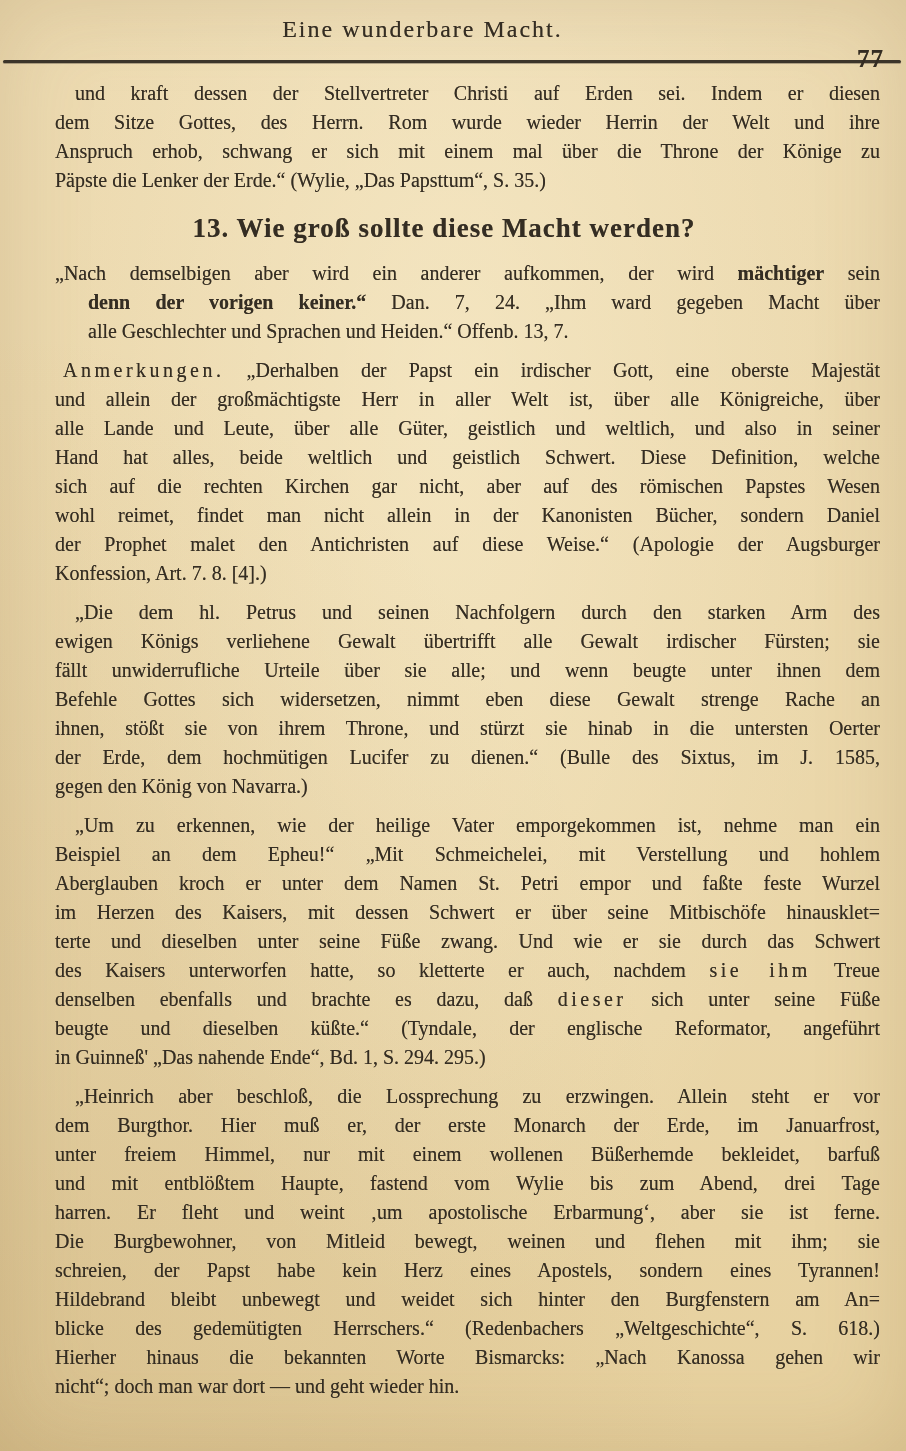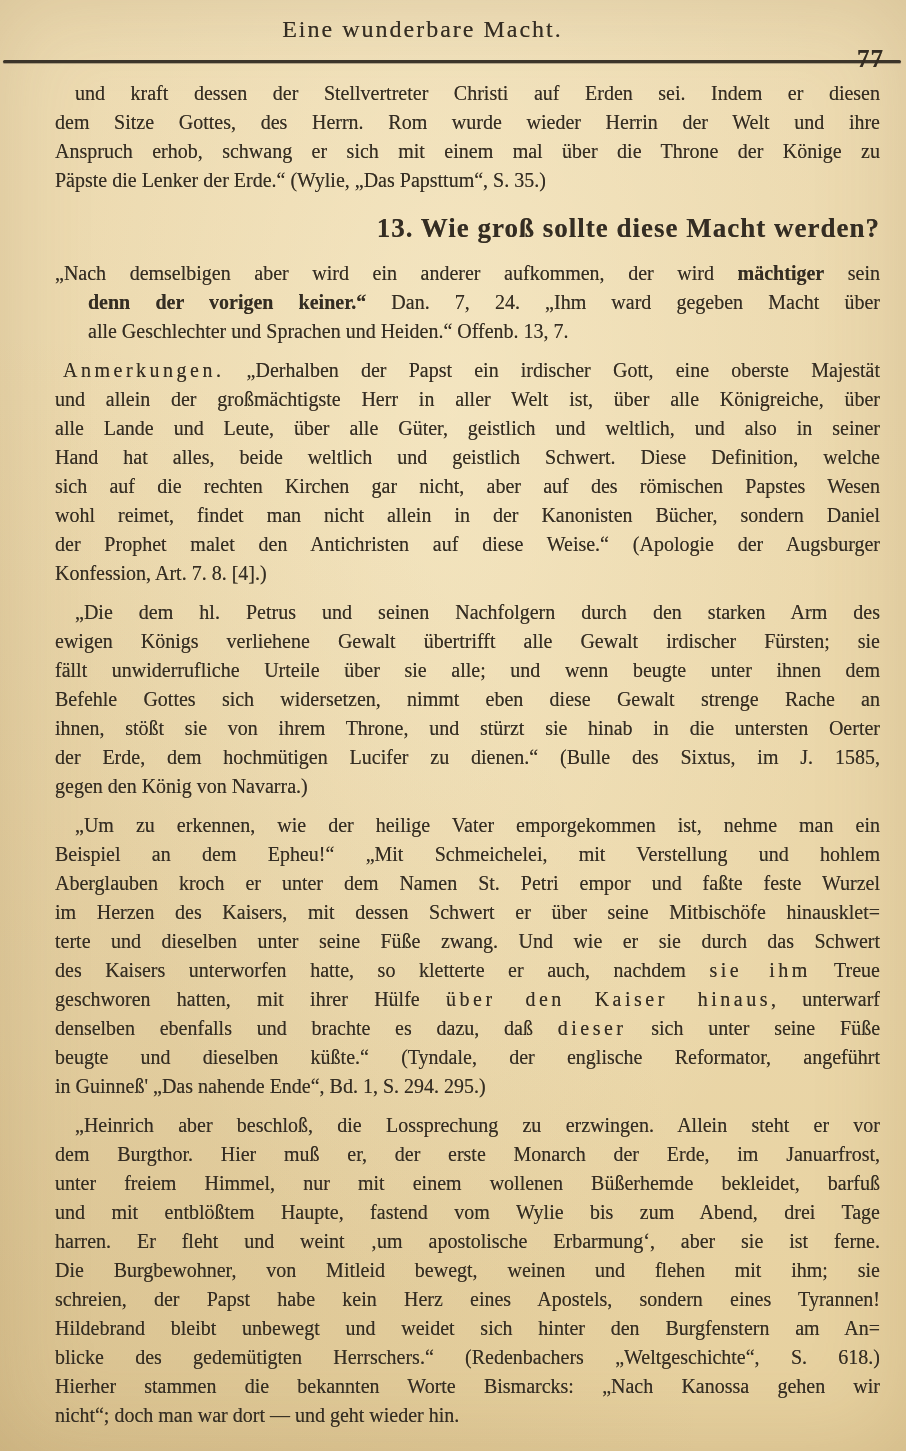--- a/index.html
+++ b/index.html
@@ -32,21 +32,21 @@
   .content{margin:16px 26px 0 55px;font-size:20px;line-height:29px;}
   .para{margin:0 0 10px 0;text-align:justify;}
   .line{text-align:justify;text-align-last:justify;white-space:normal;}
   .line.nj{text-align-last:left;}
   .para.std .line:first-child{text-indent:20px;}
   .para.anm .line:first-child{text-indent:8px;}
   .para.quote{padding-left:33px;}
   .para.quote .line:first-child{text-indent:-33px;}
   .heading{
     font-size:27px;font-weight:700;line-height:38px;
-    margin:14px 0 12px -47px;letter-spacing:1px;text-align:right;
+    margin:14px 0 12px -47px;letter-spacing:1px;text-align:center;
   }
   .b{font-weight:700;}
   .sp{letter-spacing:3.5px;}
   .content, .header{text-shadow:0 0 .5px rgba(45,35,20,.55);}
 </style>
 </head>
 <body>
 
 <div class="page">
   <div class="header">
@@ -86,32 +86,31 @@
         <div class="line"><span class="">der Erde, dem hochmütigen Lucifer zu dienen.“  (Bulle des Sixtus, im J. 1585,</span></div>
         <div class="line nj"><span class="">gegen den König von Navarra.)</span></div>
       </div>
       <div class="para std">
         <div class="line"><span class="">„Um zu erkennen, wie der heilige Vater emporgekommen ist, nehme man ein</span></div>
         <div class="line"><span class="">Beispiel an dem Epheu!“  „Mit Schmeichelei, mit Verstellung und hohlem</span></div>
         <div class="line"><span class="">Aberglauben kroch er unter dem Namen St. Petri empor und faßte feste Wurzel</span></div>
         <div class="line"><span class="">im Herzen des Kaisers, mit dessen Schwert er über seine Mitbischöfe hinausklet=</span></div>
         <div class="line"><span class="">terte und dieselben unter seine Füße zwang.  Und wie er sie durch das Schwert</span></div>
         <div class="line"><span class="">des Kaisers unterworfen hatte, so kletterte er auch, nachdem </span><span class="sp">sie ihm</span><span class=""> Treue</span></div>
-        <div class="line"><span class="">geschworen hatten, mit ihrer Hülfe </span><span class="sp">über den Kaiser hinaus</span><span class="">, unterwarf</span></div>
         <div class="line"><span class="">denselben ebenfalls und brachte es dazu, daß </span><span class="sp">dieser</span><span class=""> sich unter seine Füße</span></div>
         <div class="line"><span class="">beugte und dieselben küßte.“  (Tyndale, der englische Reformator, angeführt</span></div>
         <div class="line nj"><span class="">in Guinneß' „Das nahende Ende“, Bd. 1, S. 294. 295.)</span></div>
       </div>
       <div class="para std">
         <div class="line"><span class="">„Heinrich aber beschloß, die Lossprechung zu erzwingen.  Allein steht er vor</span></div>
         <div class="line"><span class="">dem Burgthor.  Hier muß er, der erste Monarch der Erde, im Januarfrost,</span></div>
         <div class="line"><span class="">unter freiem Himmel, nur mit einem wollenen Büßerhemde bekleidet, barfuß</span></div>
         <div class="line"><span class="">und mit entblößtem Haupte, fastend vom Wylie bis zum Abend, drei Tage</span></div>
         <div class="line"><span class="">harren.  Er fleht und weint ‚um apostolische Erbarmung‘, aber sie ist ferne.</span></div>
         <div class="line"><span class="">Die Burgbewohner, von Mitleid bewegt, weinen und flehen mit ihm; sie</span></div>
         <div class="line"><span class="">schreien, der Papst habe kein Herz eines Apostels, sondern eines Tyrannen!</span></div>
         <div class="line"><span class="">Hildebrand bleibt unbewegt und weidet sich hinter den Burgfenstern am An=</span></div>
         <div class="line"><span class="">blicke des gedemütigten Herrschers.“  (Redenbachers „Weltgeschichte“, S. 618.)</span></div>
-        <div class="line"><span class="">Hierher stammen die bekannten Worte Bismarcks: „Nach Kanossa gehen wir</span></div>
+        <div class="line"><span class="">Hierher hinaus die bekannten Worte Bismarcks: „Nach Kanossa gehen wir</span></div>
         <div class="line nj"><span class="">nicht“; doch man war dort — und geht wieder hin.</span></div>
       </div>
     </div>
 </div>
 
 </body></html>

